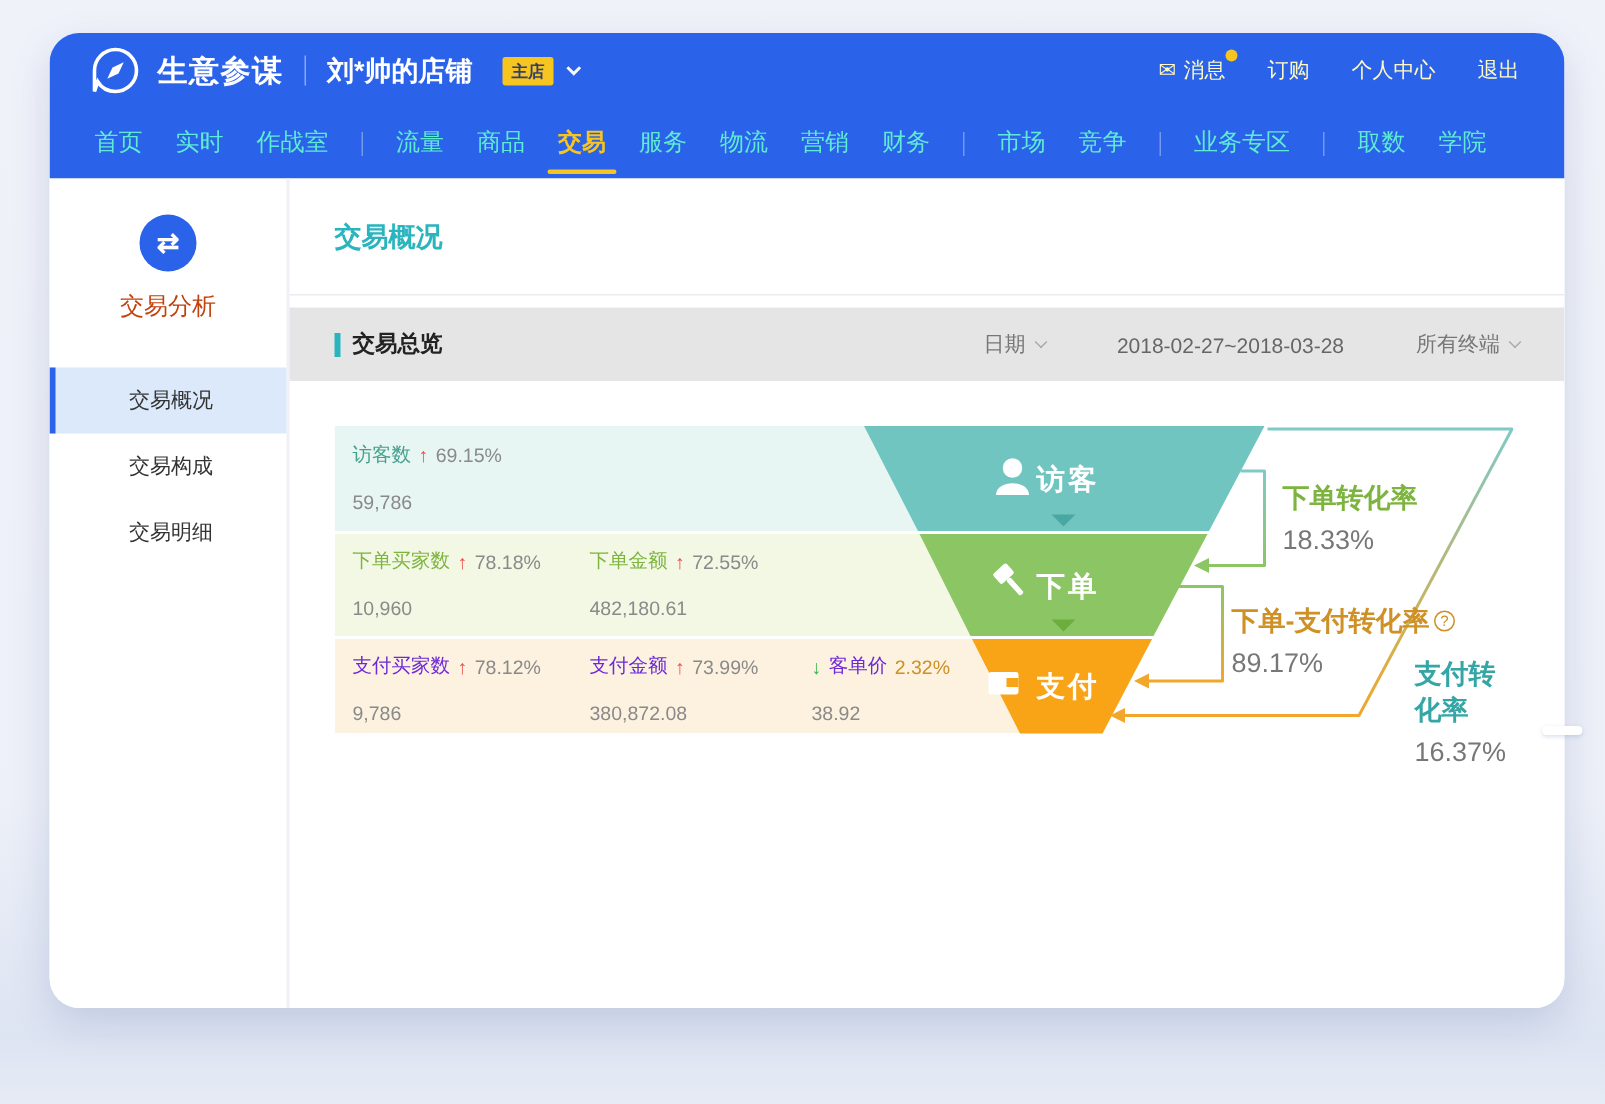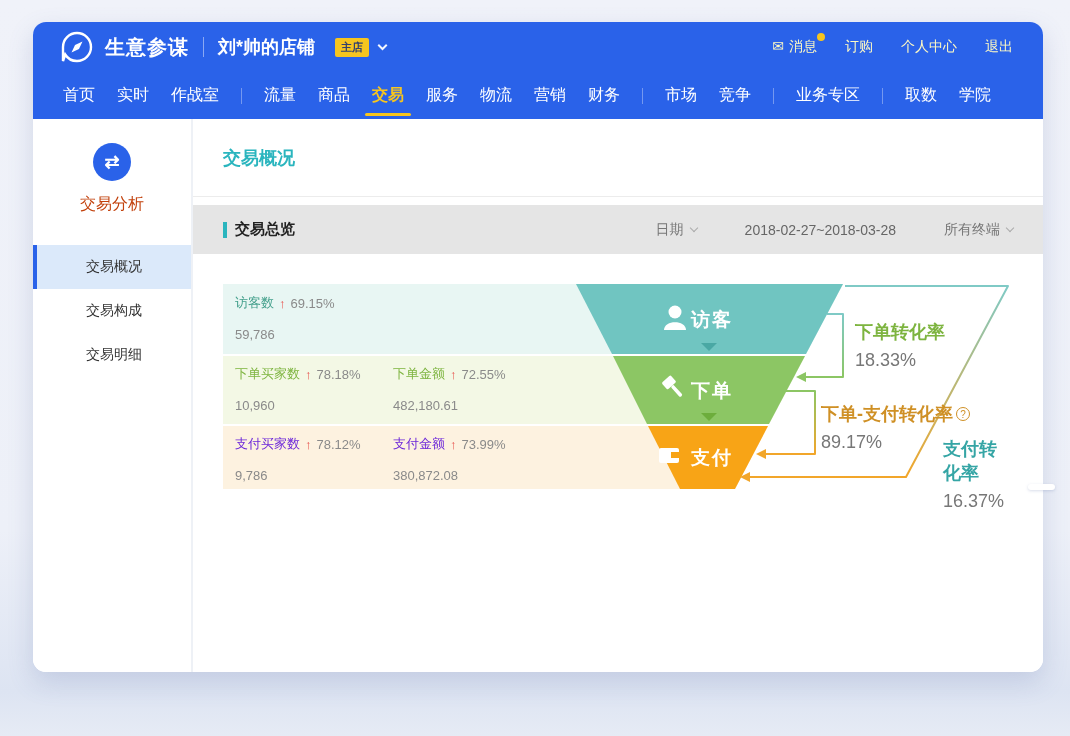--- a/index.html
+++ b/index.html
@@ -1,38 +1,38 @@
 <!DOCTYPE html>
 <html><head>
 <meta charset="utf-8">
 <style>
   * { margin:0; padding:0; box-sizing:border-box; }
   html,body { width:1070px; height:736px; font-family:"Liberation Sans", sans-serif; }
   body { background: linear-gradient(180deg,#f0f2f9 0%, #edf0f8 72%, #dde4f2 94%, #e6ebf5 100%); position:relative; overflow:hidden; }
 
   .app-window { position:absolute; left:33px; top:22px; width:1010px; height:650px;
-    border-radius:13px; background:#fff; box-shadow:0 10px 26px rgba(80,100,160,.20); overflow:hidden; }
+    border-radius:20px; background:#fff; box-shadow:0 10px 26px rgba(80,100,160,.20); overflow:hidden; }
 
   
   .topbar { height:50px; background:#2a62e9; display:flex; align-items:center; justify-content:space-between; padding:0 30px 0 28px; }
   .topbar-left { display:flex; align-items:center; }
   .logo { width:32px; height:32px; margin-right:12px; display:inline-flex; }
   .brand { color:#fff; font-size:20px; font-weight:bold; letter-spacing:1px; }
   .vdiv { width:1px; height:20px; background:rgba(255,255,255,.45); margin:0 14px; }
   .shop { color:#fff; font-size:18px; font-weight:bold; }
   .badge { background:#f6c51f; color:#33406e; font-size:11px; font-weight:bold; padding:2px 6px; border-radius:2px; margin-left:20px; }
   .chev { display:inline-block; width:7px; height:7px; border-right:2px solid rgba(255,255,255,.95); border-bottom:2px solid rgba(255,255,255,.95); transform:rotate(45deg); margin-left:10px; margin-top:-4px; }
   .topbar-right { display:flex; align-items:center; gap:28px; }
   .toplink { color:#fef9c3; font-size:14px; cursor:pointer; position:relative; }
   .mail-icon::before { content:"\2709"; margin-right:5px; font-size:14px; }
   .dot { position:absolute; right:-8px; top:-5px; width:8px; height:8px; border-radius:50%; background:#f6c51f; }
 
   
   .navbar { height:47px; background:#2a62e9; display:flex; align-items:center; gap:22px; padding:0 30px; }
-  .nav-item { color:#ffffff; font-size:16px; cursor:pointer; position:relative; height:100%; display:flex; align-items:center; white-space:nowrap; }
+  .nav-item { color:#5eead4; font-size:16px; cursor:pointer; position:relative; height:100%; display:flex; align-items:center; white-space:nowrap; }
   .nav-item.active { color:#f7c51e; font-weight:bold; }
   .nav-item.active::after { content:""; position:absolute; left:50%; transform:translateX(-50%); bottom:3px; width:46px; height:3px; border-radius:2px; background:#f7c51e; }
   .nav-div { width:1px; height:16px; background:rgba(255,255,255,.35); }
 
   
   .app-body { display:flex; height:553px; background:#fff; }
   .sidebar { width:160px; border-right:2px solid #eef1f6; padding-top:24px; flex-shrink:0; }
   .side-icon { width:38px; height:38px; border-radius:50%; background:#2a62e9; color:#fff; display:flex; align-items:center; justify-content:center; margin:0 auto; }
   .side-icon::before { content:"\21c4"; font-size:18px; font-weight:bold; }
   .side-title { text-align:center; color:#c2410c; font-size:16px; margin-top:13px; }
@@ -268,20 +268,28 @@
 
         <div class="metric c-orng" style="left:170px; top:151px;">
           <div class="m-line1">
             <span class="m-label">支付金额</span>
             <span class="arrow up"></span>
             <span class="m-pct">73.99%</span>
           </div>
           <div class="m-value">380,872.08</div>
         </div>
 
+        <div class="metric c-orng" style="left:318px; top:151px;">
+          <div class="m-line1">
+            <span class="arrow down"></span>
+            <span class="m-label">客单价</span>
+            <span class="m-pct orange">2.32%</span>
+          </div>
+          <div class="m-value">38.92</div>
+        </div>
 
         <div class="conv c1" style="left:632px; top:36px;">
           <div class="conv-label">下单转化率</div>
           <div class="conv-val">18.33%</div>
         </div>
         <div class="conv c2" style="left:598px; top:118px;">
           <div class="conv-label">
             <span>下单-支付转化率</span>
             <span class="help-icon"></span>
           </div>

